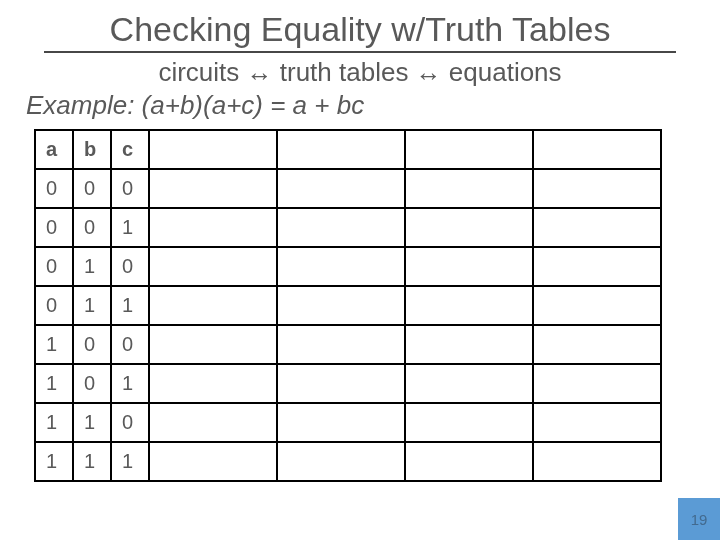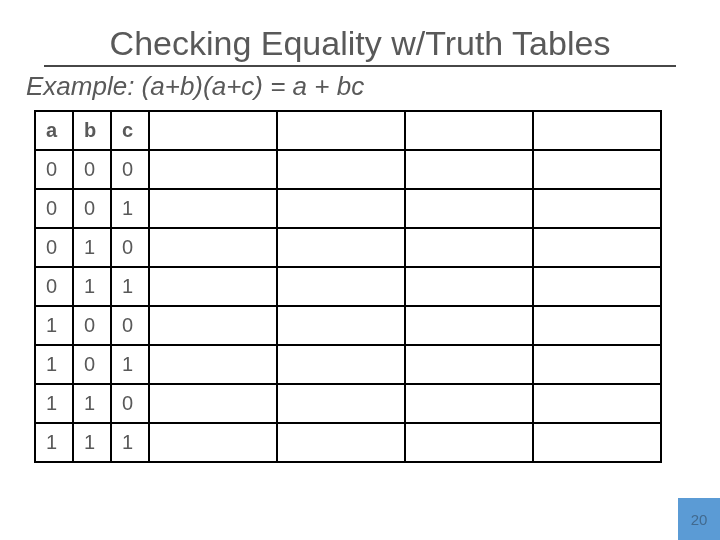--- a/index.html
+++ b/index.html
@@ -8,21 +8,21 @@
     height: 540px;
     background: #ffffff;
     font-family: Arial, Helvetica, sans-serif;
     color: #595959;
     position: relative;
     overflow: hidden;
   }
   .slide {
     width: 100%;
     height: 100%;
-    padding: 24px 24px 0 24px;
+    padding: 10px 24px 0 24px;
   }
   .title {
     font-size: 34px;
     font-weight: 400;
     text-align: center;
     letter-spacing: 0px;
     color: #595959;
     margin-bottom: 2px;
     white-space: nowrap;
   }
@@ -76,20 +76,21 @@
     align-items: center;
     justify-content: center;
   }
 </style>
 </head>
 <body>
 
 <div class="slide">
   <h1 class="title">Checking Equality w/Truth Tables</h1>
   <div class="title-underline"></div>
+  <div class="subtitle">circuits ↔ truth tables ↔ equations</div>
   <div class="example">Example: (a+b)(a+c) = a + bc</div>
 
   <table class="truth">
     <colgroup>
       <col class="col-narrow">
         <col class="col-narrow">
         <col class="col-narrow">
       <col class="col-wide">
         <col class="col-wide">
         <col class="col-wide">
@@ -176,13 +177,13 @@
         <td>1</td>
         <td></td>
         <td></td>
         <td></td>
         <td></td>
       </tr>
     </tbody>
   </table>
 </div>
 
-<div class="page-num">20</div>
+<div class="page-num">19</div>
 
 </body></html>

